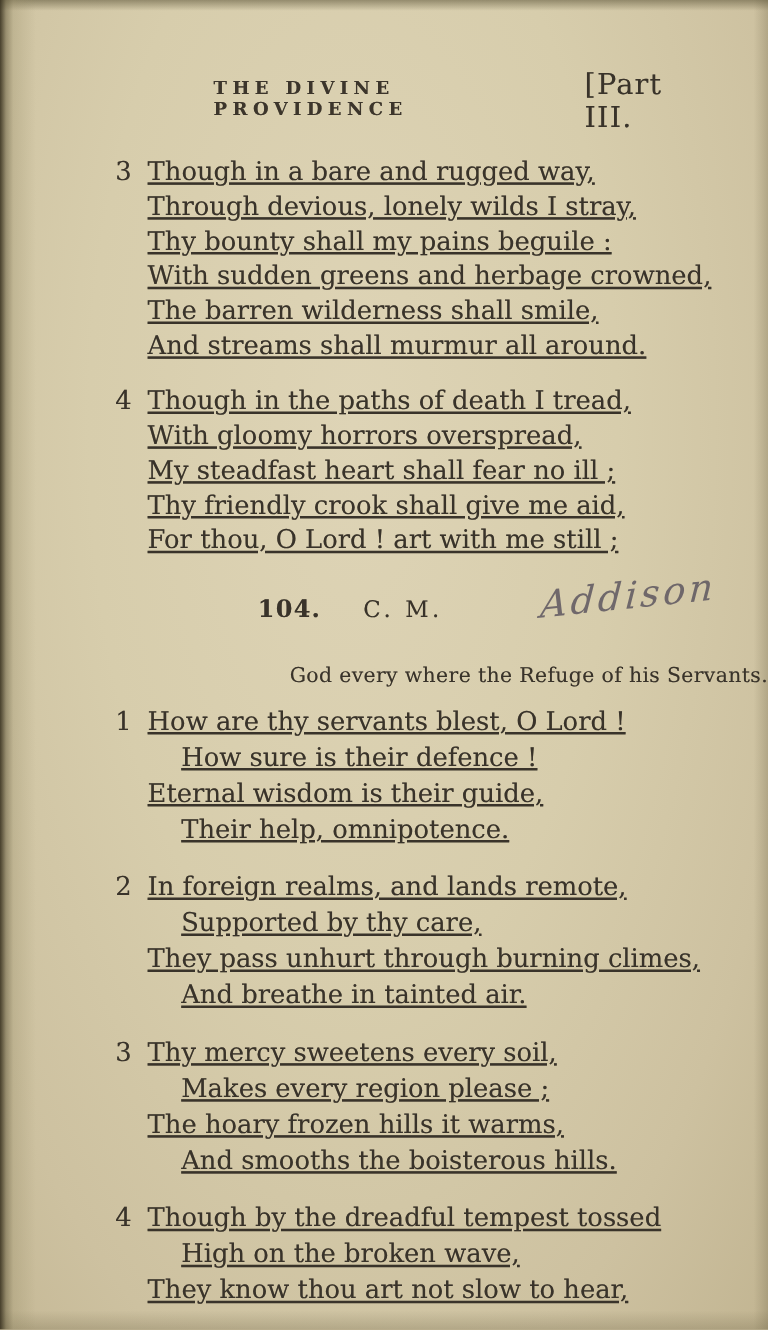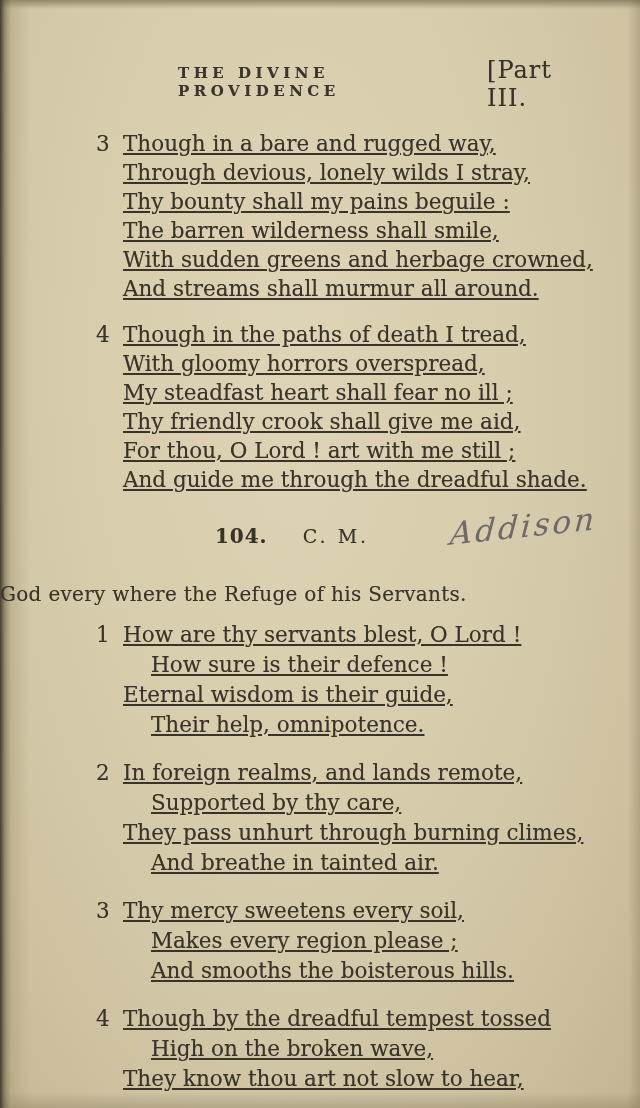--- a/index.html
+++ b/index.html
@@ -86,22 +86,22 @@
     top: -16px;
     font-style: italic;
     font-size: 31px;
     letter-spacing: 3px;
     color: rgba(82,76,88,0.78);
     transform: rotate(-6deg) skewX(-10deg);
     text-shadow: none;
   }
 
   .subtitle {
-    text-align: left;
-    font-size: 20px;
+    text-align: right;
+    font-size: 17px;
     margin-top: 16px;
     letter-spacing: 0.3px;
   }
 
   .hymn-stanzas .stanza {
     line-height: 30px;
     margin-top: 18px;
   }
   .hymn-stanzas .stanza:first-child { margin-top: 14px; }
 </style>
@@ -115,34 +115,33 @@
     <span class="part-label">[Part III.</span>
   </div>
 
   <div class="stanza-block prev-stanzas">
       <div class="stanza">
         <span class="stanza-number">3</span>
         <div class="stanza-lines">
           <div class="line">Though in a bare and rugged way,</div>
           <div class="line">Through devious, lonely wilds I stray,</div>
           <div class="line">Thy bounty shall my pains beguile :</div>
+          <div class="line">With sudden greens and herbage crowned,</div>
           <div class="line">The barren wilderness shall smile,</div>
-          <div class="line">With sudden greens and herbage crowned,</div>
           <div class="line">And streams shall murmur all around.</div>
         </div>
       </div>
       <div class="stanza">
         <span class="stanza-number">4</span>
         <div class="stanza-lines">
           <div class="line">Though in the paths of death I tread,</div>
           <div class="line">With gloomy horrors overspread,</div>
           <div class="line">My steadfast heart shall fear no ill ;</div>
           <div class="line">Thy friendly crook shall give me aid,</div>
           <div class="line">For thou, O Lord ! art with me still ;</div>
-          <div class="line">And guide me through the dreadful shade.</div>
         </div>
       </div>
     </div>
 
   <div class="hymn-heading">
     <span class="hymn-heading-inner">
       <span class="hymn-number">104.</span>
       <span class="hymn-meter">C. M.</span>
     </span>
     <span class="annotation">Addison</span>
@@ -167,20 +166,21 @@
           <div class="line indent">Supported by thy care,</div>
           <div class="line">They pass unhurt through burning climes,</div>
           <div class="line indent">And breathe in tainted air.</div>
         </div>
       </div>
       <div class="stanza">
         <span class="stanza-number">3</span>
         <div class="stanza-lines">
           <div class="line">Thy mercy sweetens every soil,</div>
           <div class="line indent">Makes every region please ;</div>
+          <div class="line">The hoary frozen hills it warms,</div>
           <div class="line indent">And smooths the boisterous hills.</div>
         </div>
       </div>
       <div class="stanza">
         <span class="stanza-number">4</span>
         <div class="stanza-lines">
           <div class="line">Though by the dreadful tempest tossed</div>
           <div class="line indent">High on the broken wave,</div>
           <div class="line">They know thou art not slow to hear,</div>
         </div>

